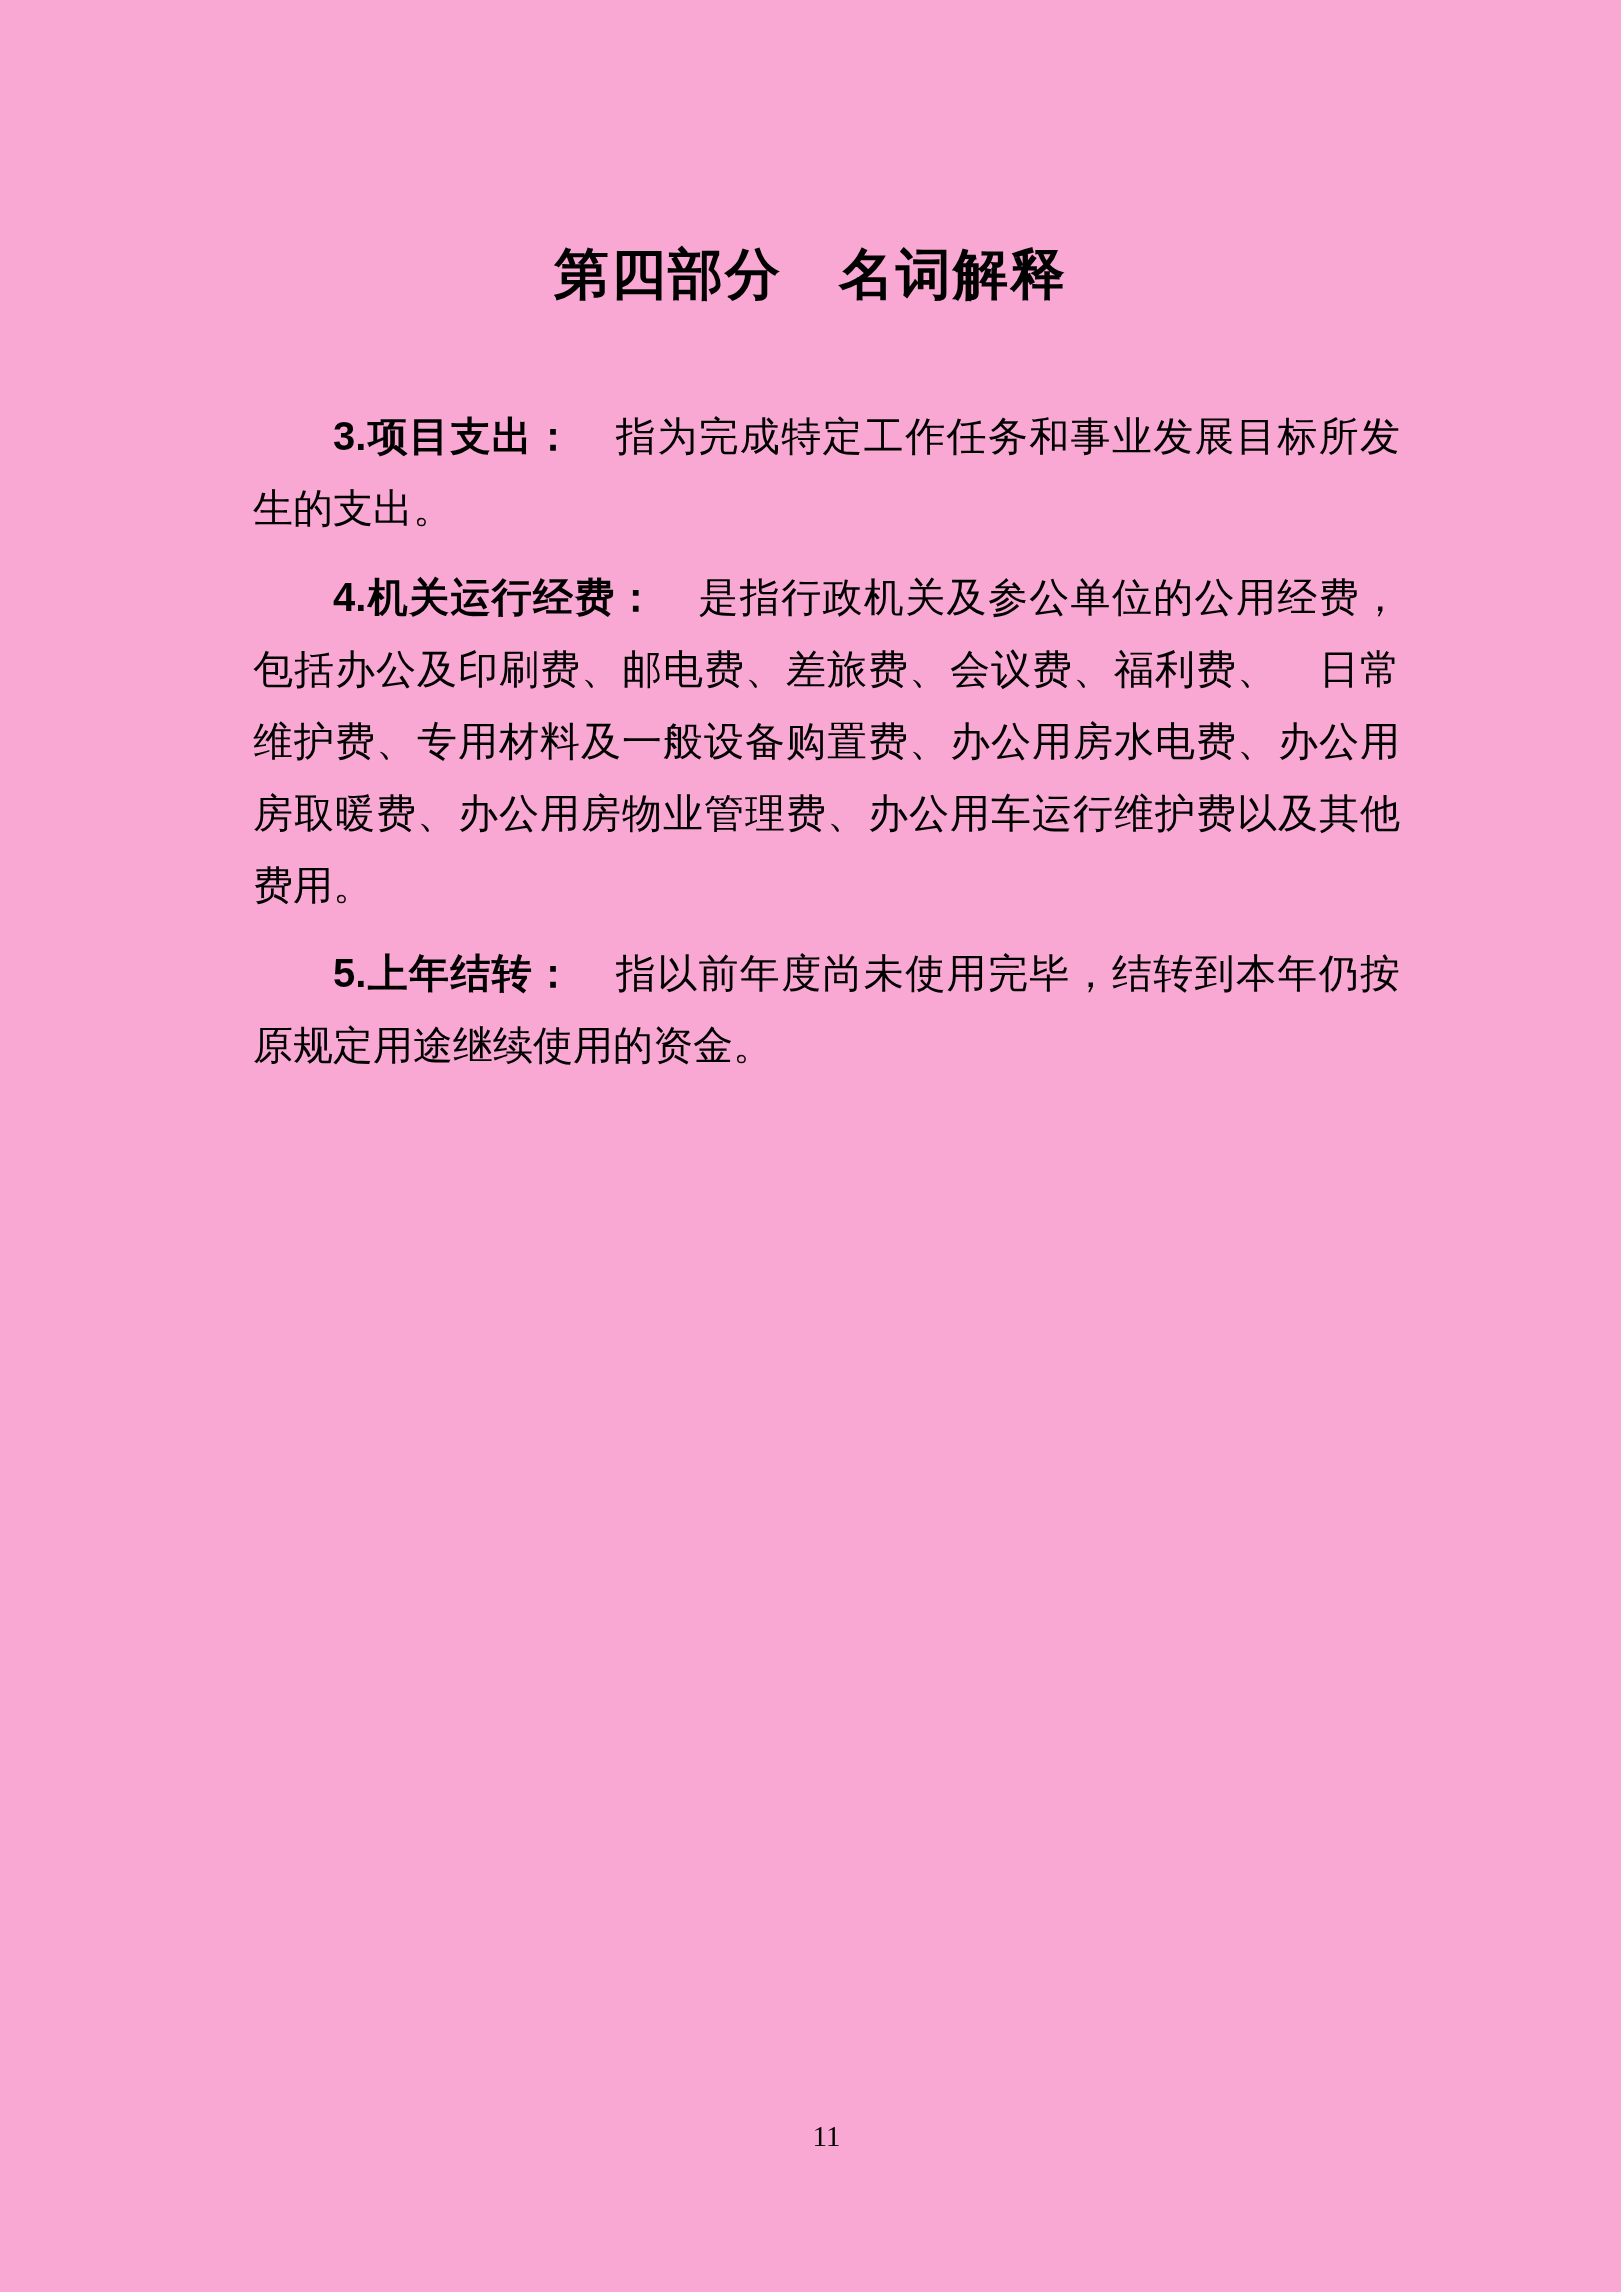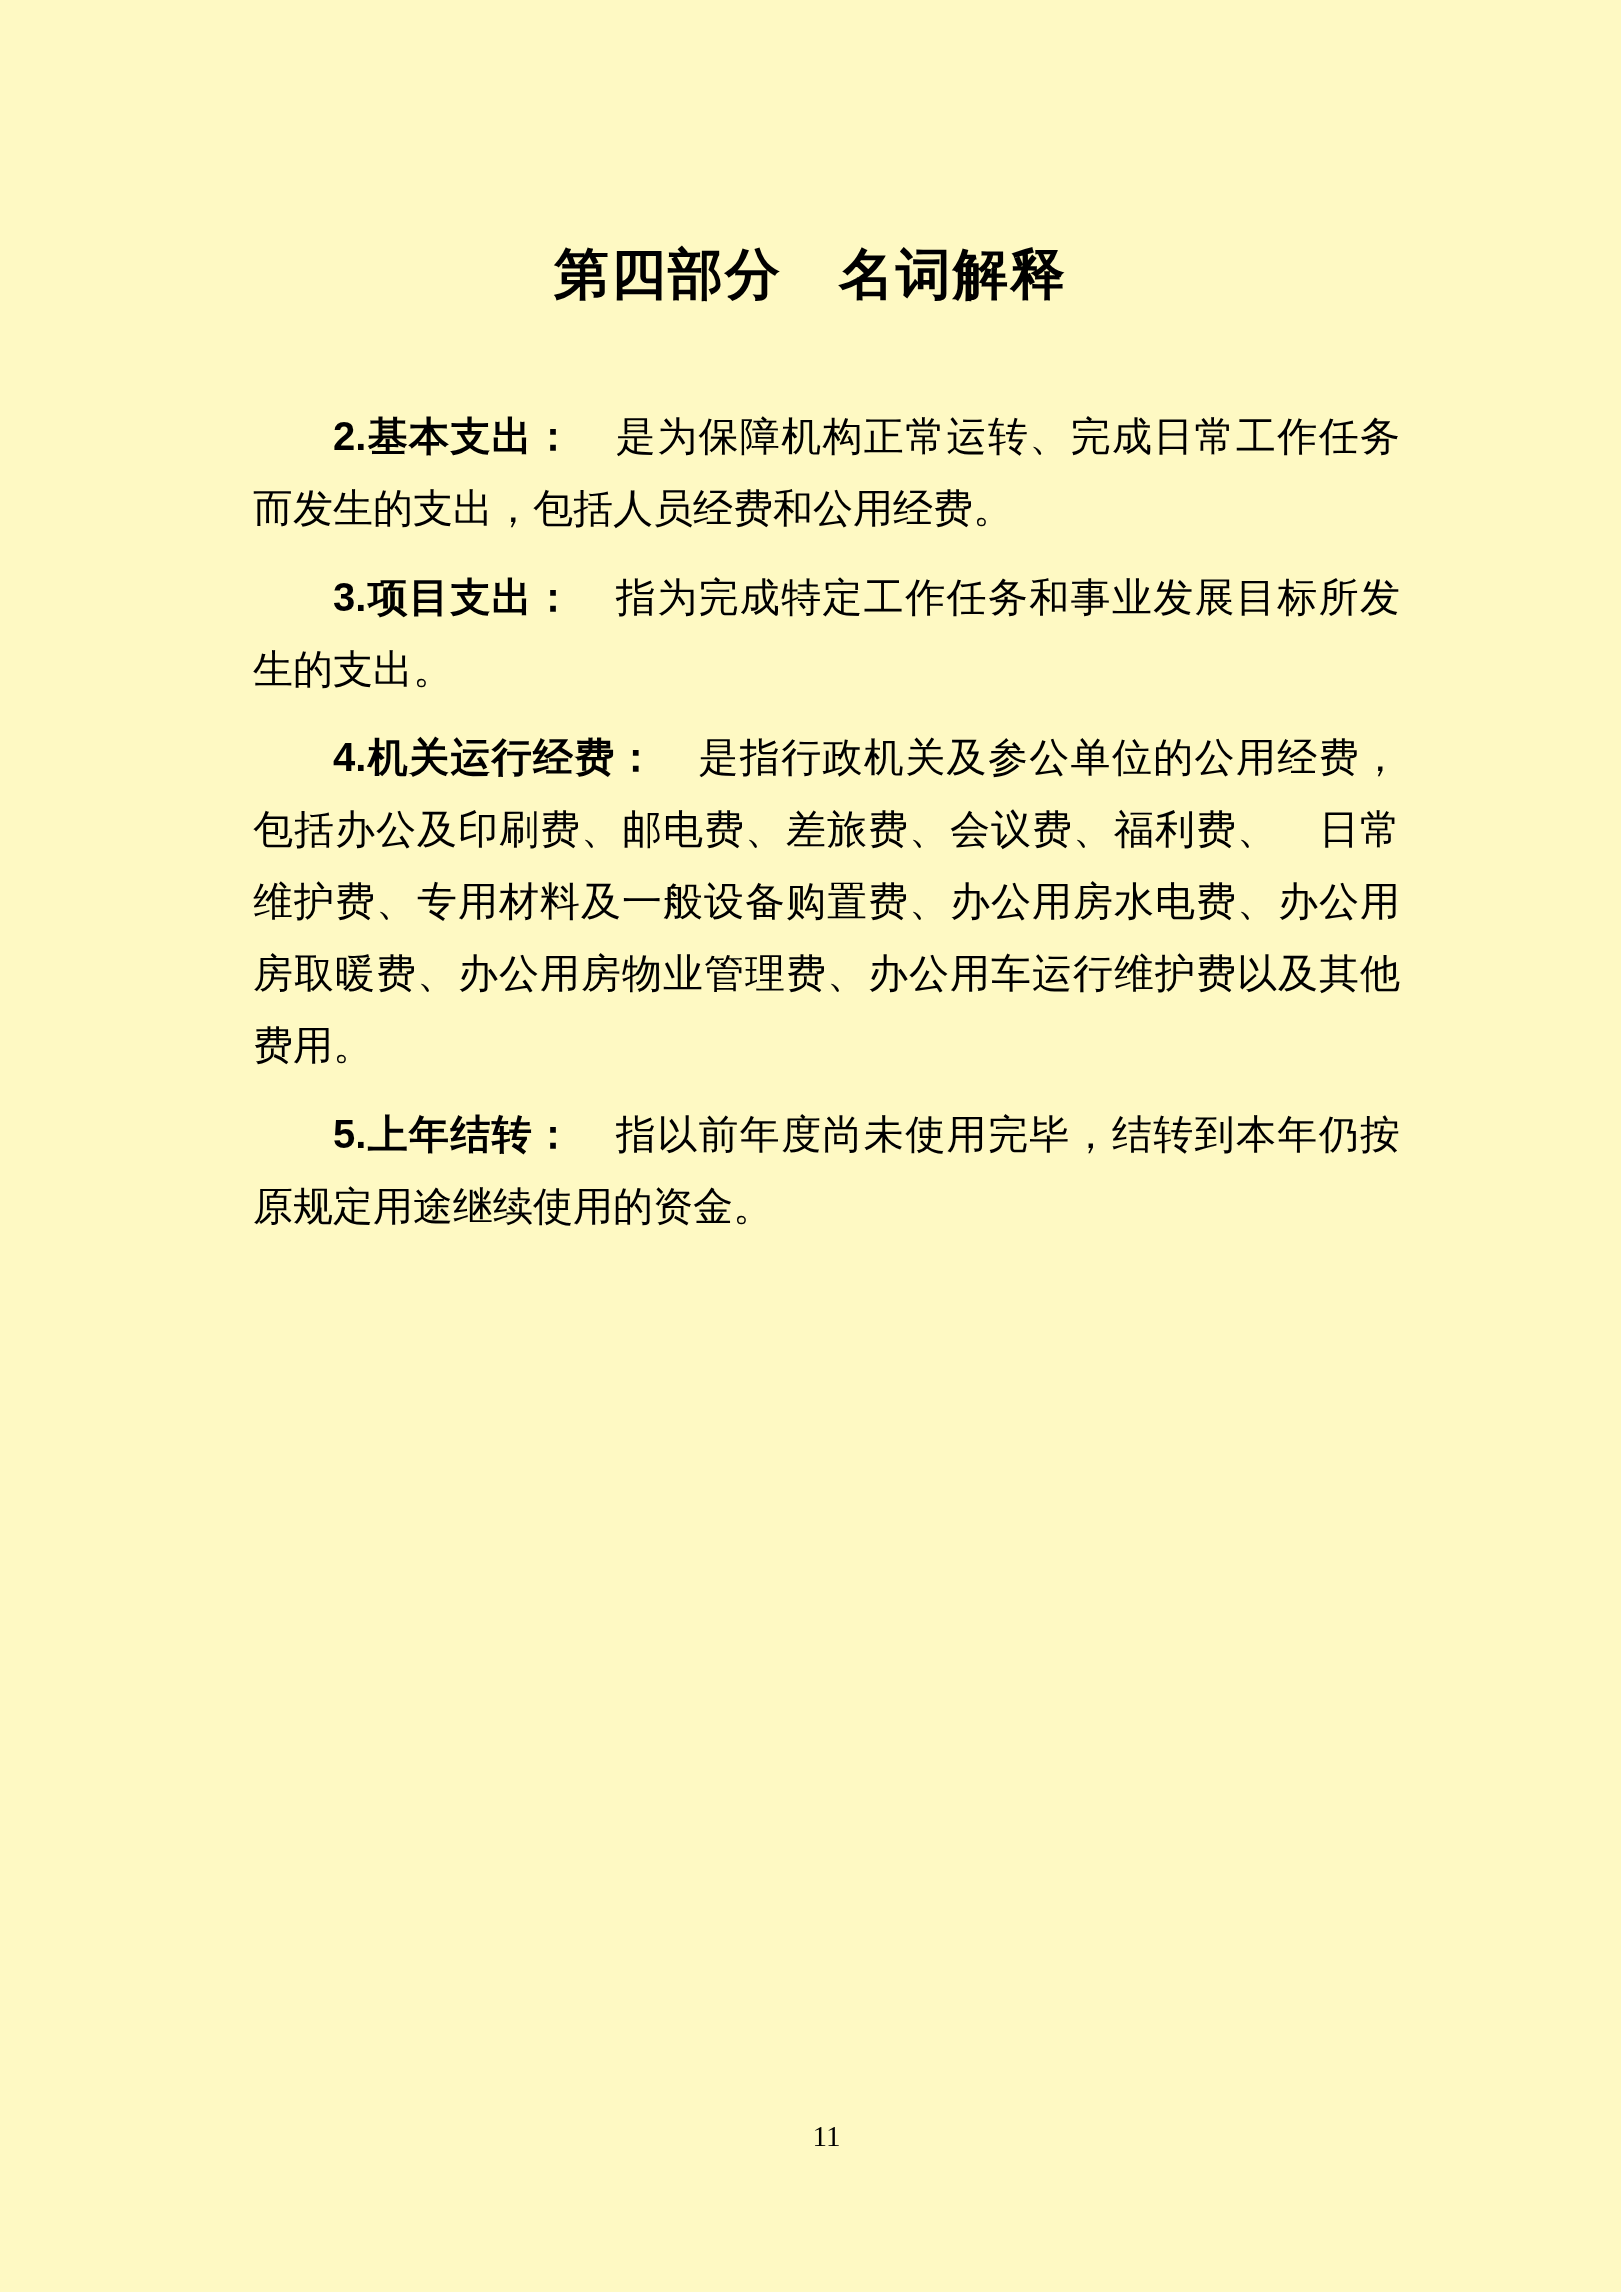--- a/index.html
+++ b/index.html
@@ -1,21 +1,21 @@
 <!DOCTYPE html>
 <html><head>
 <meta charset="utf-8">
 <style>
   html, body { margin: 0; padding: 0; background: #888; }
   .page {
     position: relative;
     width: 1621px;
     height: 2293px;
     margin: 0 auto;
-    background: #fef9c3;
+    background: #f9a8d4;
     color: #000000;
     overflow: hidden;
   }
   .doc-title {
     position: absolute;
     top: 239px;
     left: 0;
     width: 100%;
     text-align: center;
     font-family: "Liberation Sans", sans-serif;
@@ -61,21 +61,20 @@
   }
 </style>
 </head>
 <body>
 
 <div class="page">
 
   <div class="doc-title">第四部分　名词解释</div>
 
   <div class="doc-body">
-    <p class="para-2"><span class="term">2.基本支出：</span><span>　是为保障机构正常运转、完成日常工作任务而发生的支出，包括人员经费和公用经费。</span></p>
     <p class="para-3"><span class="term">3.项目支出：</span><span>　指为完成特定工作任务和事业发展目标所发生的支出。</span></p>
     <p class="para-4"><span class="term">4.机关运行经费：</span><span>　是指行政机关及参公单位的公用经费，包括办公及印刷费、邮电费、差旅费、会议费、福利费、　日常维护费、专用材料及一般设备购置费、办公用房水电费、办公用房取暖费、办公用房物业管理费、办公用车运行维护费以及其他费用。</span></p>
     <p class="para-5"><span class="term">5.上年结转：</span><span>　指以前年度尚未使用完毕，结转到本年仍按原规定用途继续使用的资金。</span></p>
   </div>
 
   <div class="page-number">11</div>
 
 </div>
 
 

